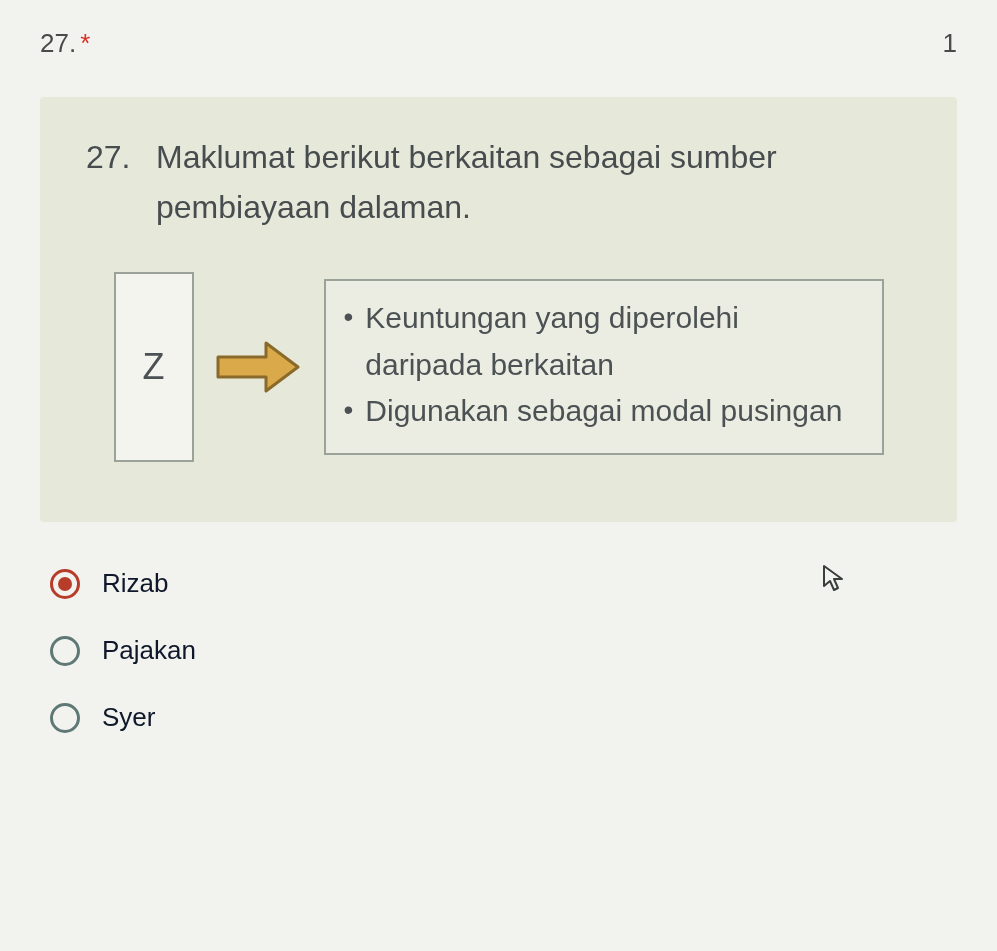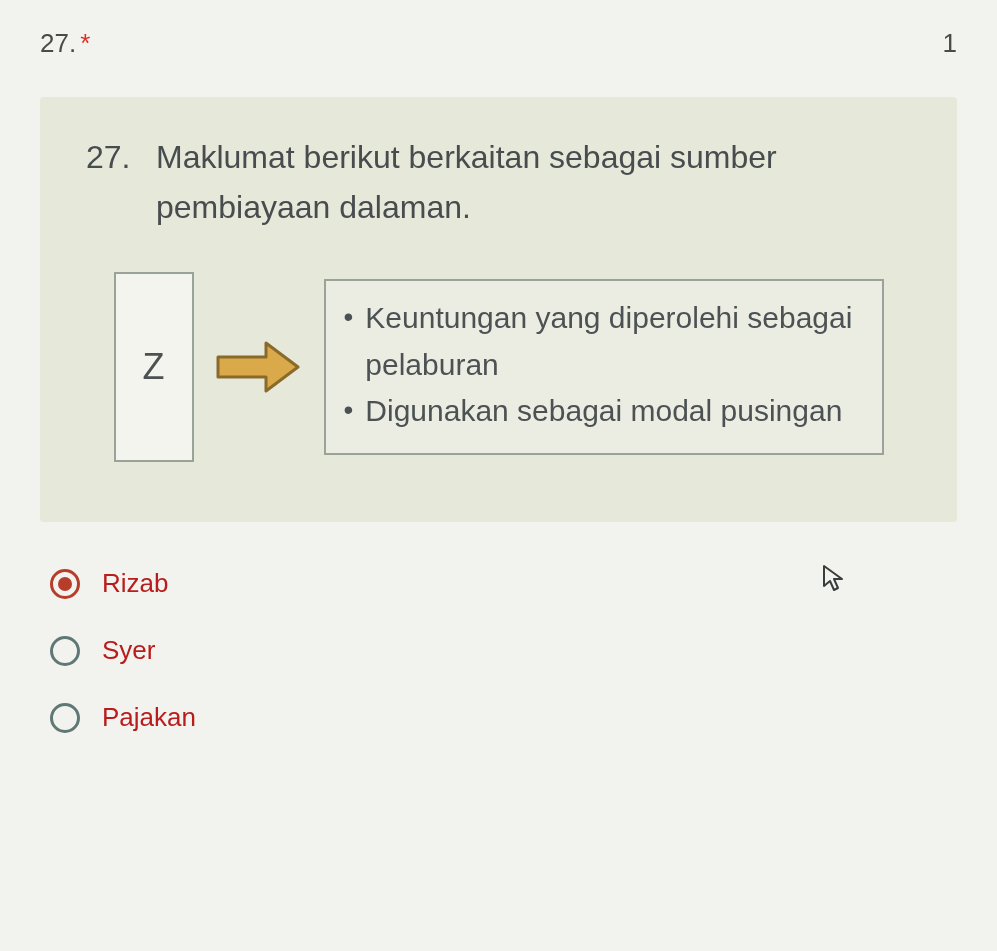--- a/index.html
+++ b/index.html
@@ -98,21 +98,21 @@
   .radio .fill {
     width: 14px;
     height: 14px;
     background: #b73d2a;
     border-radius: 50%;
     display: none;
   }
   .radio.selected .fill { display: block; }
   .opt-label {
     font-size: 26px;
-    color: #b91c1c;
+    color: #0f172a;
   }
   .cursor-icon {
     position: absolute;
     top: -4px;
     right: 110px;
   }
 </style>
 </head>
 <body>
 
@@ -135,21 +135,21 @@
       <div class="z-box">
         <span>Z</span>
       </div>
       <svg class="arrow-icon" width="86" height="56" viewBox="0 0 86 56">
         <polygon points="2,18 50,18 50,4 82,28 50,52 50,38 2,38" fill="#d9a94a" stroke="#8a6a2a" stroke-width="3" stroke-linejoin="round"></polygon>
       </svg>
       <div class="desc-box">
         <ul>
           <li>
             <span class="dot">•</span>
-            <span>Keuntungan yang diperolehi sebagai pelaburan</span>
+            <span>Keuntungan yang diperolehi daripada berkaitan</span>
           </li>
           <li>
             <span class="dot">•</span>
             <span>Digunakan sebagai modal pusingan</span>
           </li>
         </ul>
       </div>
     </div>
   </div>
 
@@ -159,21 +159,21 @@
     </svg>
 
     <div class="option">
       <div class="radio selected">
           <div class="fill"></div>
         </div>
       <span class="opt-label">Rizab</span>
     </div>
     <div class="option">
       <div class="radio"></div>
-      <span class="opt-label">Syer</span>
+      <span class="opt-label">Pajakan</span>
     </div>
     <div class="option">
       <div class="radio"></div>
-      <span class="opt-label">Pajakan</span>
+      <span class="opt-label">Syer</span>
     </div>
   </div>
 
 </div>
 
 </body></html>

